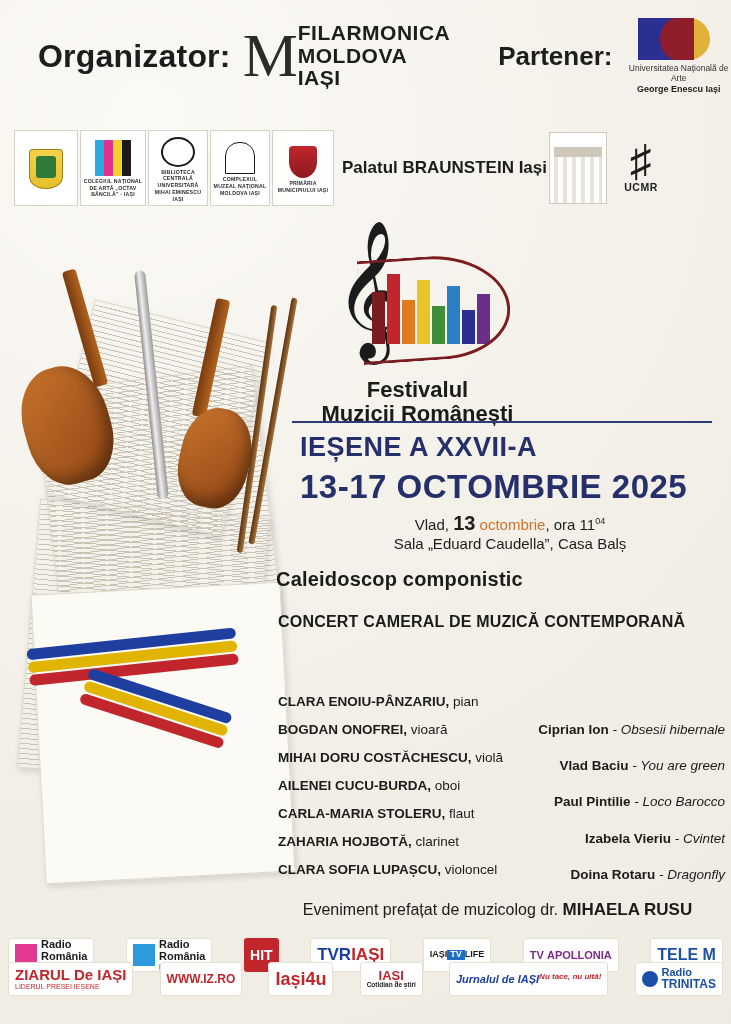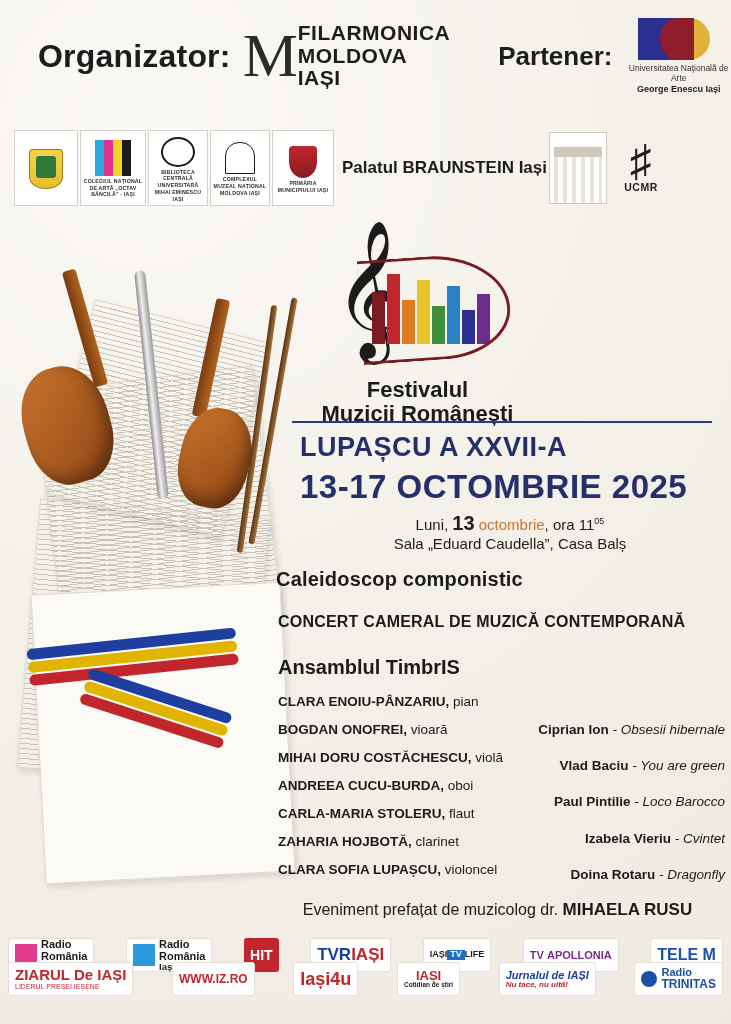--- a/index.html
+++ b/index.html
@@ -367,39 +367,38 @@
         <i style="height:34px;background:#2b2f8f"></i>
         <i style="height:50px;background:#6a2f8a"></i>
       </div>
       <div class="swoosh"></div>
     </div>
     <div class="fest-t1">Festivalul</div>
     <div class="fest-t2">Muzicii Românești</div>
   </div>
 
   <div class="rule" style="top:421px;"></div>
-  <div class="editia">LUPAȘCU A XXVII-A</div>
+  <div class="editia">IEȘENE A XXVII-A</div>
   <div class="dates">13-17 OCTOMBRIE 2025</div>
 
   <div class="when">
-    <span>Luni,</span>
+    <span>Vlad,</span>
     <span class="d">13</span>
-    <span class="m">octombrie</span><span>, ora 11</span><sup>05</sup>
+    <span class="m">octombrie</span><span>, ora 11</span><sup>04</sup>
   </div>
   <div class="venue">Sala „Eduard Caudella”, Casa Balș</div>
 
   <div class="title">Caleidoscop componistic</div>
   <div class="subtitle">CONCERT CAMERAL DE MUZICĂ CONTEMPORANĂ</div>
-  <div class="ens">Ansamblul TimbrIS</div>
 
   <div class="perf">
     <div><b>CLARA ENOIU-PÂNZARIU,</b><span> pian</span></div>
     <div><b>BOGDAN ONOFREI,</b><span> vioară</span></div>
     <div><b>MIHAI DORU COSTĂCHESCU,</b><span> violă</span></div>
-    <div><b>ANDREEA CUCU-BURDA,</b><span> oboi</span></div>
+    <div><b>AILENEI CUCU-BURDA,</b><span> oboi</span></div>
     <div><b>CARLA-MARIA STOLERU,</b><span> flaut</span></div>
     <div><b>ZAHARIA HOJBOTĂ,</b><span> clarinet</span></div>
     <div><b>CLARA SOFIA LUPAȘCU,</b><span> violoncel</span></div>
   </div>
 
   <div class="works">
     <div><b>Ciprian Ion</b><i> - Obsesii hibernale</i></div>
     <div><b>Vlad Baciu</b><i> - You are green</i></div>
     <div><b>Paul Pintilie</b><i> - Loco Barocco</i></div>
     <div><b>Izabela Vieriu</b><i> - Cvintet</i></div>
@@ -452,21 +451,21 @@
     </div>
     <div class="sp iz">WWW.IZ.RO</div>
     <div class="sp i4u">Iași4u</div>
     <div class="sp iasitv">
       <span style="display:flex;flex-direction:column;">
         <span style="font-size:13px;font-weight:bold;color:#c0262b;">IAȘI</span>
         <span style="font-size:6.5px;">Cotidian de știri</span>
       </span>
     </div>
     <div class="sp jur">
-      <span style="display:flex;flex-direction:column;line-height:1.1;">
+      <span style="display:flex;flex-direction:row;line-height:1.1;">
         <span>Jurnalul de IAȘI</span>
         <span style="font-size:8px;color:#c0262b;">Nu tace, nu uită!</span>
       </span>
     </div>
     <div class="sp trin">
       <span style="display:inline-block;width:16px;height:16px;border-radius:50%;background:#1b4fa8;margin-right:4px;vertical-align:middle;"></span>
       <span style="display:inline-flex;flex-direction:column;vertical-align:middle;">
         <span>Radio</span>
         <span style="font-size:12px;">TRINITAS</span>
       </span>

